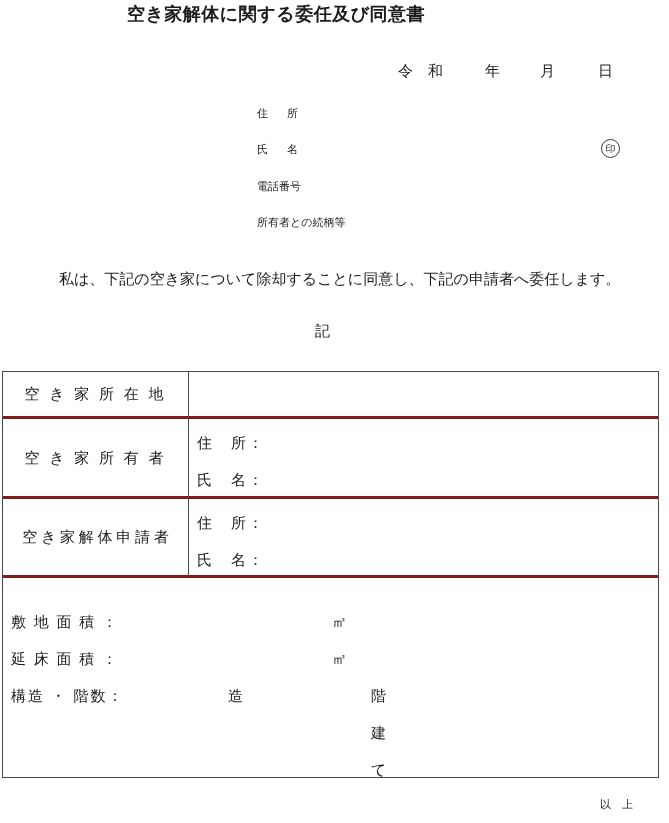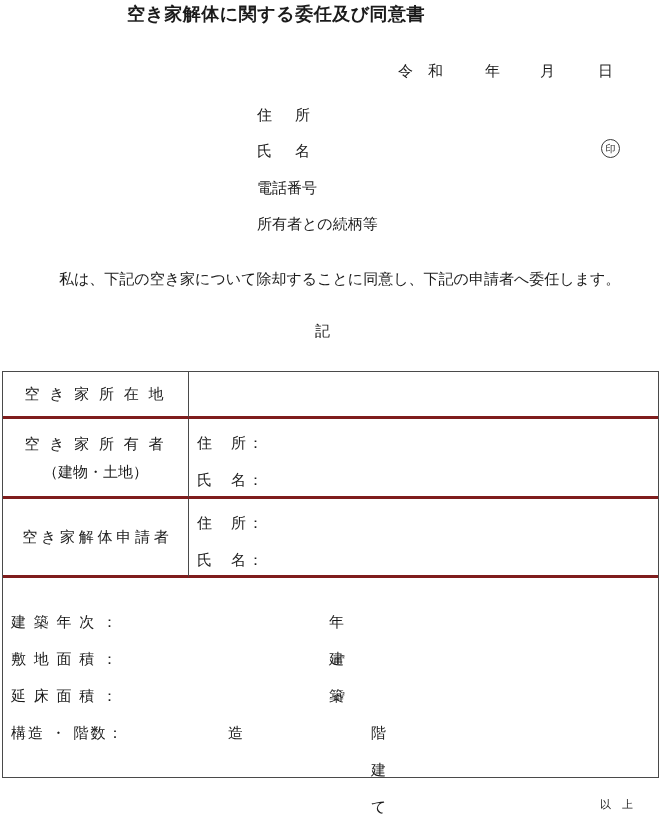--- a/index.html
+++ b/index.html
@@ -23,21 +23,21 @@
   }
 
   
   .date-line { top: 62px; left: 0; width: 669px; height: 20px; font-size: 15px; }
   .date-era   { position: absolute; left: 398px; letter-spacing: 0; }
   .date-year  { position: absolute; left: 485px; }
   .date-month { position: absolute; left: 540px; }
   .date-day   { position: absolute; left: 598px; }
 
   
-  .signer { font-size: 15px; left: 257px; font-family: Liberation Mono, monospace; }
+  .signer { font-size: 11px; left: 257px; font-family: Liberation Mono, monospace; }
   .signer.addr  { top: 106px; }
   .signer.name  { top: 142px; }
   .signer.phone { top: 179px; }
   .signer.rel   { top: 215px; }
   .wide-label { letter-spacing: 4px; }
   .seal {
     top: 139px; left: 601px;
     width: 19px; height: 19px;
     border: 1px solid #3a3a3a;
     border-radius: 50%;
@@ -106,38 +106,33 @@
 
 <div class="abs record-marker">記</div>
 
 <div class="abs form-table">
 
   <div class="cell cell-head">空 き 家 所 在 地</div>
   <div class="cell last-col cell-body"></div>
 
   <div class="cell cell-head">
     <div>空 き 家 所 有 者</div>
-    <div class="sub">（建物・土地）</div>
   </div>
   <div class="cell last-col cell-body">
     <div class="line">住　所：</div>
     <div class="line">氏　名：</div>
   </div>
 
   <div class="cell cell-head tight">空 き 家 解 体 申 請 者</div>
   <div class="cell last-col cell-body">
     <div class="line">住　所：</div>
     <div class="line">氏　名：</div>
   </div>
 
   <div class="cell last-col last-row cell-body cell-overview">
-    <div class="line">
-      <span>建 築 年 次 ：</span>
-      <span class="suffix sfx-year">年建築</span>
-    </div>
     <div class="line">
       <span>敷 地 面 積 ：</span>
       <span class="suffix sfx-sqm">㎡</span>
     </div>
     <div class="line">
       <span>延 床 面 積 ：</span>
       <span class="suffix sfx-sqm">㎡</span>
     </div>
     <div class="line">
       <span>構造 ・ 階数：</span>

